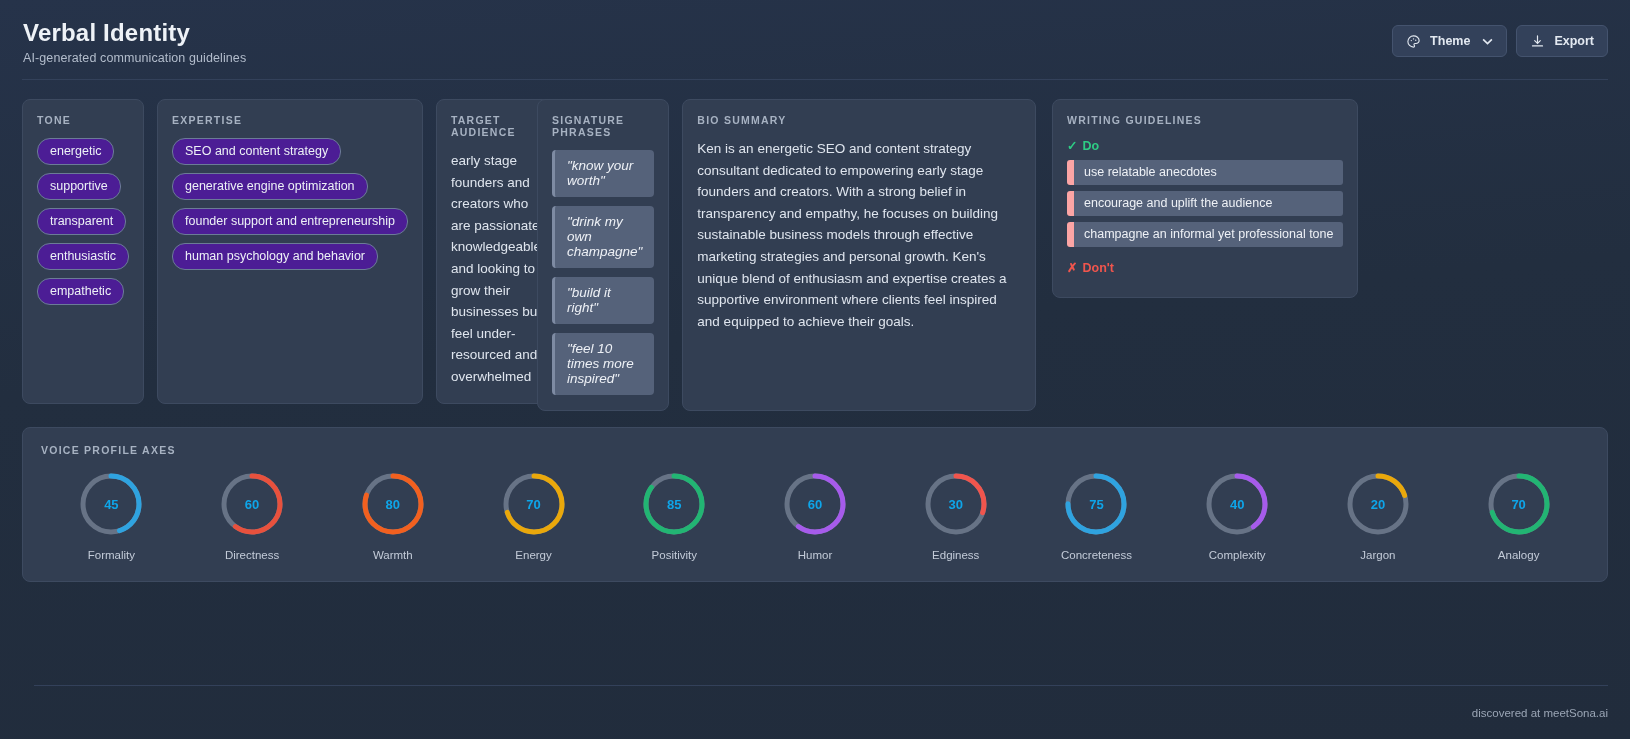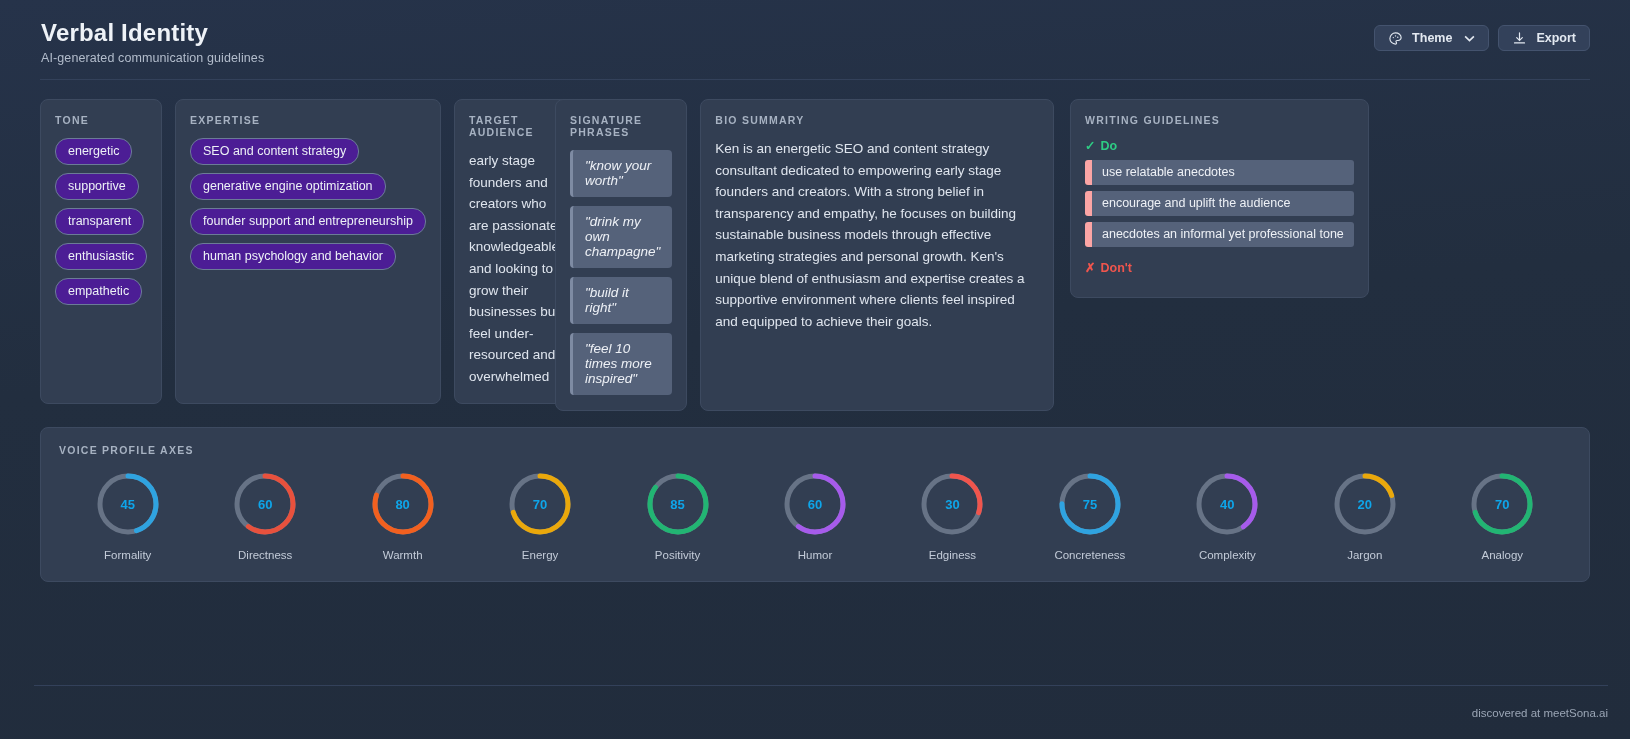--- a/index.html
+++ b/index.html
@@ -6,42 +6,42 @@
   html, body {
     width: 1630px; height: 739px;
     background: #222e3f;
     font-family: "Liberation Sans", sans-serif;
     overflow: hidden;
   }
   .page {
     position: relative;
     width: 1630px; height: 739px;
     background: linear-gradient(175deg,#26334a 0%, #222e3f 45%, #212c3c 100%);
-    padding: 0 40px;
+    padding: 0 22px;
   }
 
   
   .header {
     height: 80px;
     display: flex; align-items: flex-start; justify-content: space-between;
     padding: 19px 0 0 0;
     border-bottom: 1px solid #33415a;
   }
   .title-block { padding-left: 1px; }
   .app-title {
     font-size: 24px; font-weight: bold; color: #eef2f7;
     letter-spacing: .2px; line-height: 1.15;
   }
   .app-sub {
     font-size: 12.5px; color: #b3bdcc; margin-top: 4px; letter-spacing: .1px;
   }
   .header-actions { display: flex; gap: 9px; padding-top: 6px; }
   .btn {
     display: flex; align-items: center; gap: 9px;
-    height: 26px; padding: 0 13px;
+    height: 32px; padding: 0 13px;
     background: #33415a; border: 1px solid #44536e; border-radius: 6px;
     color: #e3e9f1; font-size: 12.5px; font-weight: bold;
     cursor: pointer; white-space: nowrap;
   }
   .btn svg { display: block; }
   .chev { margin-left: 3px; }
 
   
   .grid {
     display: grid;
@@ -226,21 +226,21 @@
       <div class="card">
         <div class="card-label">WRITING GUIDELINES</div>
 
         <div class="gl-head do">
           <span>✓</span>
           <span>Do</span>
         </div>
         <div class="gl-list">
           <div class="gl-item do">use relatable anecdotes</div>
           <div class="gl-item do">encourage and uplift the audience</div>
-          <div class="gl-item do">anecdotes an informal yet professional tone</div>
+          <div class="gl-item do">champagne an informal yet professional tone</div>
         </div>
 
         <div class="gl-head dont">
           <span>✗</span>
           <span>Don't</span>
         </div>
       </div>
     </div>
   </div>
 

